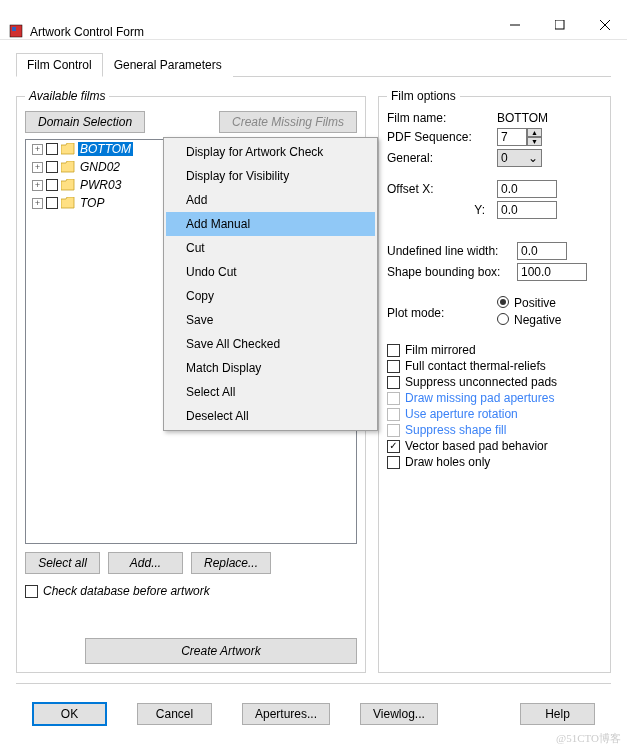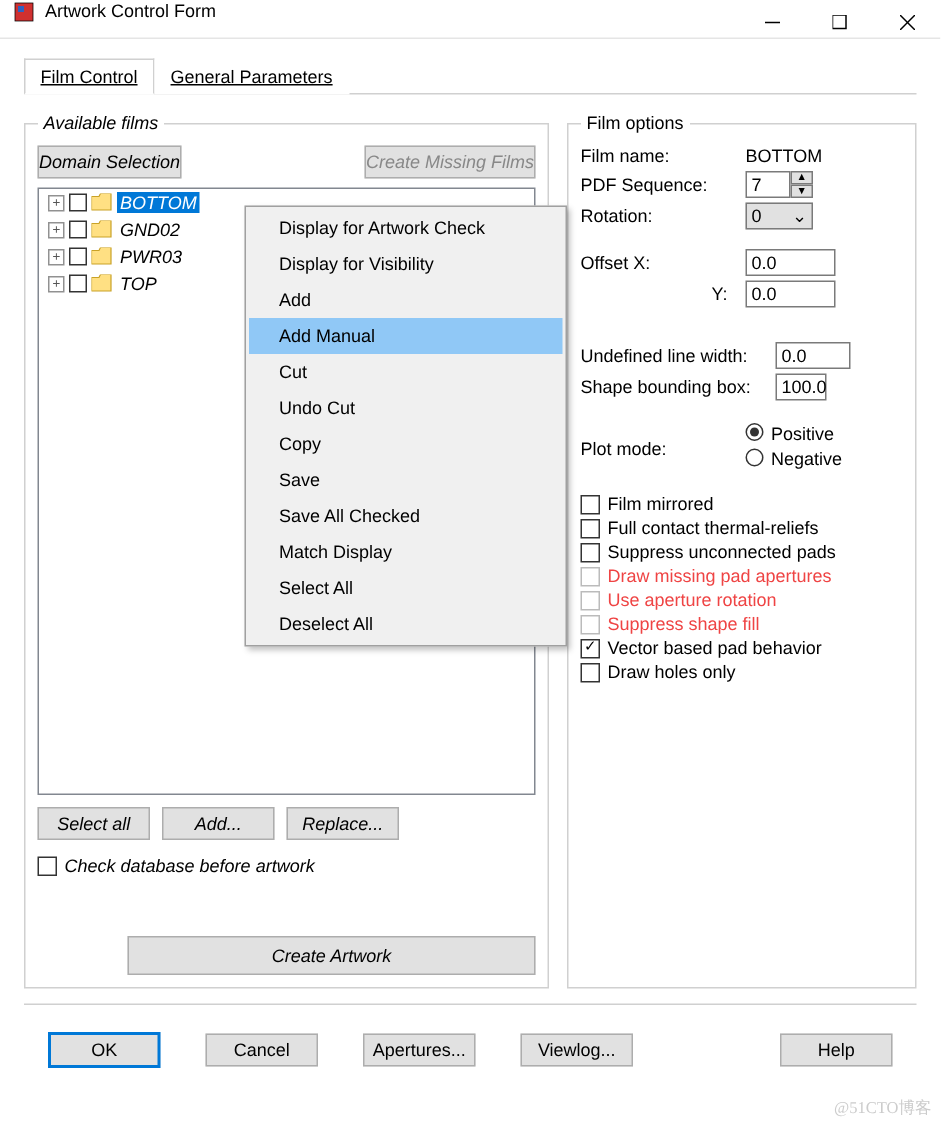--- a/index.html
+++ b/index.html
@@ -1,45 +1,45 @@
 <!DOCTYPE html>
 <html><head>
 <meta charset="utf-8">
 <style>
 * { box-sizing: border-box; font-family: 'Segoe UI', Tahoma, sans-serif; font-size: 12px; }
 body { margin: 0; background: #fff; width: 627px; height: 750px; position: relative; }
-.titlebar { height: 26px; background: #fff; display: flex; align-items: flex-start; padding-left: 8px; border-bottom: 1px solid #e5e5e5; }
+.titlebar { height: 40px; background: #fff; display: flex; align-items: flex-end; padding-left: 8px; border-bottom: 1px solid #e5e5e5; }
 .titlebar .icon { width: 16px; height: 16px; margin-right: 6px; }
 .titlebar .title { flex: 1; }
 .winbtns { display: flex; }
 .winbtn { width: 45px; height: 29px; display: flex; align-items: center; justify-content: center; }
 .content { padding: 12px 16px 8px 16px; }
 .tabs { display: flex; border-bottom: 1px solid #d0d0d0; margin-bottom: 12px; }
-.tab { padding: 4px 10px; border: 1px solid transparent; border-bottom: none; position: relative; top: 1px; background: #fff; text-decoration: underline; }
+.tab { padding: 4px 10px; border: 1px solid transparent; border-bottom: none; position: relative; top: 1px; background: #fff; }
 .tab.active { border-color: #d0d0d0; border-bottom: 1px solid #fff; }
 .panels { display: flex; gap: 12px; }
 fieldset { border: 1px solid #d0d0d0; padding: 8px; margin: 0; }
 legend { padding: 0 4px; }
 .films { width: 350px; font-style: italic; }
 .options { flex: 1; }
 .filmrow { display: flex; gap: 8px; margin-bottom: 6px; }
-.btn { background: #e1e1e1; border: 1px solid #adadad; padding: 3px 0; min-width: 75px; text-align: center; cursor: default; }
+.btn { background: #e1e1e1; border: 1px solid #adadad; padding: 3px 12px; min-width: 75px; text-align: center; cursor: default; }
 .btn.primary { border: 2px solid #0078d7; }
 .btn.disabled { color: #888; }
 .tree { border: 1px solid #828790; background: #fff; height: 405px; position: relative; margin-bottom: 8px; }
 .treeitem { display: flex; align-items: center; height: 18px; padding-left: 6px; gap: 3px; }
 .expander { width: 11px; height: 11px; border: 1px solid #919191; display: flex; align-items: center; justify-content: center; font-size: 9px; line-height: 1; color: #555; background: #fff; }
 .cb { width: 12px; height: 12px; border: 1px solid #333; background: #fff; }
 .folder { width: 14px; height: 12px; }
 .tlabel { padding: 0 2px; }
 .tlabel.sel { background: #0078d7; color: #fff; }
 .btnrow { display: flex; gap: 8px; margin-bottom: 10px; }
 .check { display: flex; align-items: center; gap: 5px; margin: 2px 0; }
 .check .box { width: 13px; height: 13px; border: 1px solid #333; background: #fff; display: flex; align-items: center; justify-content: center; font-size: 10px; line-height: 1; }
-.check.disabled { color: #ef4444; text-align: center; }
+.check.disabled { color: #3b82f6; text-align: center; }
 .check.disabled .box { border-color: #bbb; }
 .optrow { display: flex; align-items: center; margin-bottom: 3px; }
 .optlabel { width: 110px; }
 .optval { flex: 1; }
 .txtin { border: 1px solid #7a7a7a; padding: 1px 3px; width: 60px; background: #fff; }
 .spinner { display: flex; }
 .spinbtns { display: flex; flex-direction: column; }
 .spinbtn { width: 15px; height: 9px; border: 1px solid #7a7a7a; background: #e1e1e1; font-size: 7px; display: flex; align-items: center; justify-content: center; }
 .dropdown { border: 1px solid #7a7a7a; background: #e1e1e1; padding: 1px 3px; width: 45px; display: flex; justify-content: space-between; align-items: center; }
 .radio { display: flex; align-items: flex-start; gap: 5px; margin-bottom: 3px; }
@@ -158,21 +158,21 @@
         <span class="spinner">
           <span class="txtin" style="width:30px">7</span>
           <span class="spinbtns">
               <span class="spinbtn">▲</span>
               <span class="spinbtn">▼</span>
             </span>
         </span>
       </div>
 
       <div class="optrow">
-          <span class="optlabel">Rotation:</span>
+          <span class="optlabel">General:</span>
         <span class="dropdown">
             <span>0</span>
             <span>⌄</span>
           </span>
       </div>
 
       <div style="height:10px"></div>
       <div class="optrow">
           <span class="optlabel">Offset  X:</span>
           <span class="txtin">0.0</span>
@@ -182,21 +182,21 @@
           <span class="txtin">0.0</span>
         </div>
 
       <div style="height:20px"></div>
       <div class="optrow">
           <span class="optlabel" style="width:130px">Undefined line width:</span>
           <span class="txtin" style="width:50px">0.0</span>
         </div>
       <div class="optrow">
           <span class="optlabel" style="width:130px">Shape bounding box:</span>
-          <span class="txtin" style="width:34px">100.0</span>
+          <span class="txtin" style="width:70px">100.0</span>
         </div>
 
       <div style="height:12px"></div>
       <div class="optrow">
         <span class="optlabel">Plot mode:</span>
         <div>
           <div class="radio">
               <span class="rcircle">
                 <span class="dot"></span>
               </span>

